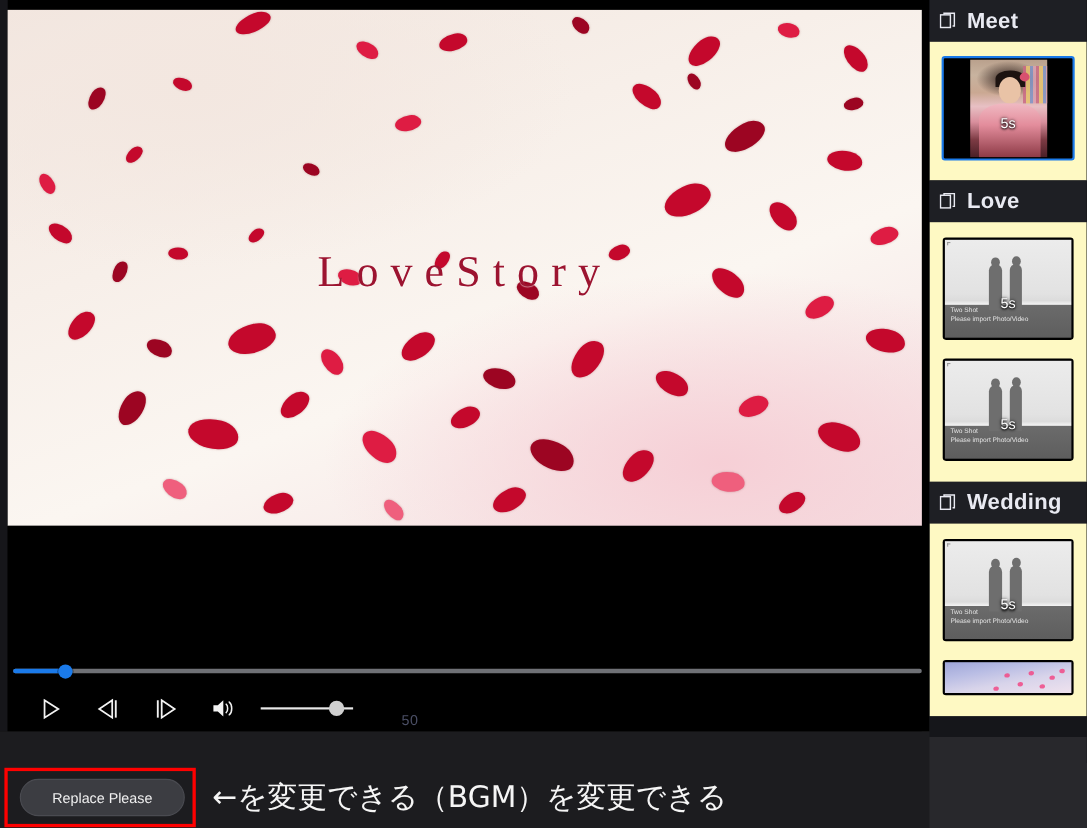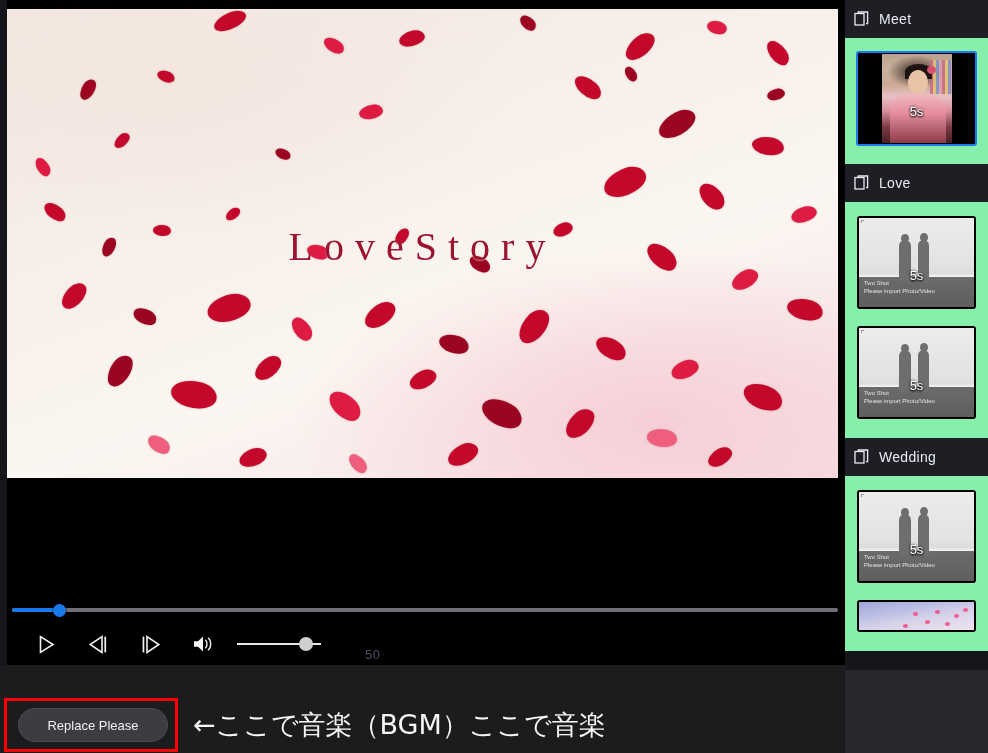--- a/index.html
+++ b/index.html
@@ -124,26 +124,26 @@
   }
   #sidebar-below {
     position: absolute; left: 845px; top: 670px; width: 143px; height: 83px;
     background: #28282c;
   }
   .section-header {
     height: 38px; display: flex; align-items: center; gap: 8px;
     padding-left: 9px; background: #1e1f24;
   }
   .section-header .label {
-    color: #e9eaf2; font-size: 14px; font-weight: normal; letter-spacing: .3px;
+    color: #e9eaf2; font-size: 20px; font-weight: bold; letter-spacing: .3px;
   }
   .layers-icon { width: 17px; height: 17px; position: relative; flex: 0 0 auto; }
   .layers-icon svg { display:block; }
 
-  .thumb-list { padding: 14px 0 2px 0; background:#86efac; }
+  .thumb-list { padding: 14px 0 2px 0; background:#fef9c3; }
   .thumb-wrap {
     width: 119px; margin: 0 auto 17px auto; position: relative;
     border-radius: 3px; background:#000; padding: 2px;
   }
   .thumb-wrap.selected {
     outline: 2px solid #1a7aea; outline-offset: -1px; border-radius: 2px;
   }
   .thumb {
     position: relative; width: 115px; height: 89px; overflow: hidden; background:#000;
   }
@@ -332,21 +332,21 @@
       <div id="vol-value">50</div>
 
     </div>
   </div>
 
   <div id="bottom-bar">
     <div id="music-highlight"></div>
     <div id="replace-music-btn">
       <span>Replace Please</span>
     </div>
-    <div id="annotation">←ここで音楽（BGM）ここで音楽</div>
+    <div id="annotation">←を変更できる（BGM）を変更できる</div>
   </div>
 
   <div id="sidebar">
 
     <div class="section-header">
       <span class="layers-icon">
         <svg width="17" height="17" viewBox="0 0 17 17">
           <rect x="1" y="2.5" width="9" height="11.5" fill="none" stroke="#e9eaf2" stroke-width="1.3"></rect>
           <path d="M4.2 2.5 V1 H13.6 V12.6 H12" fill="none" stroke="#e9eaf2" stroke-width="1.3"></path>
         </svg>

